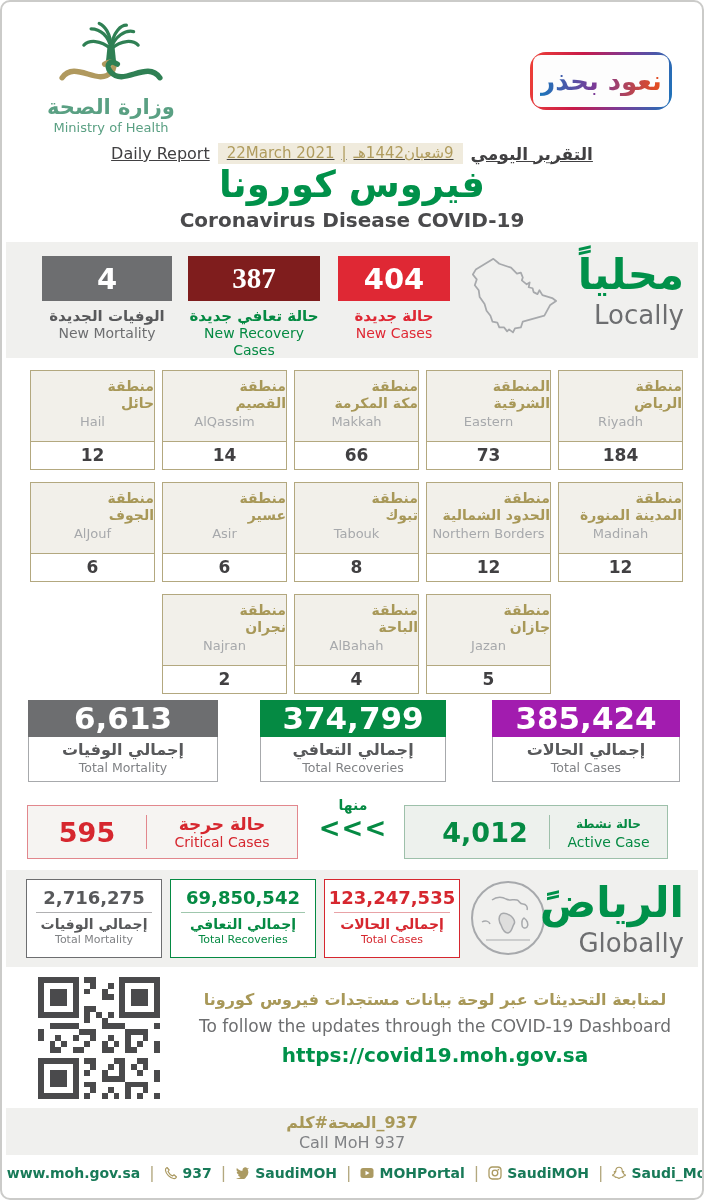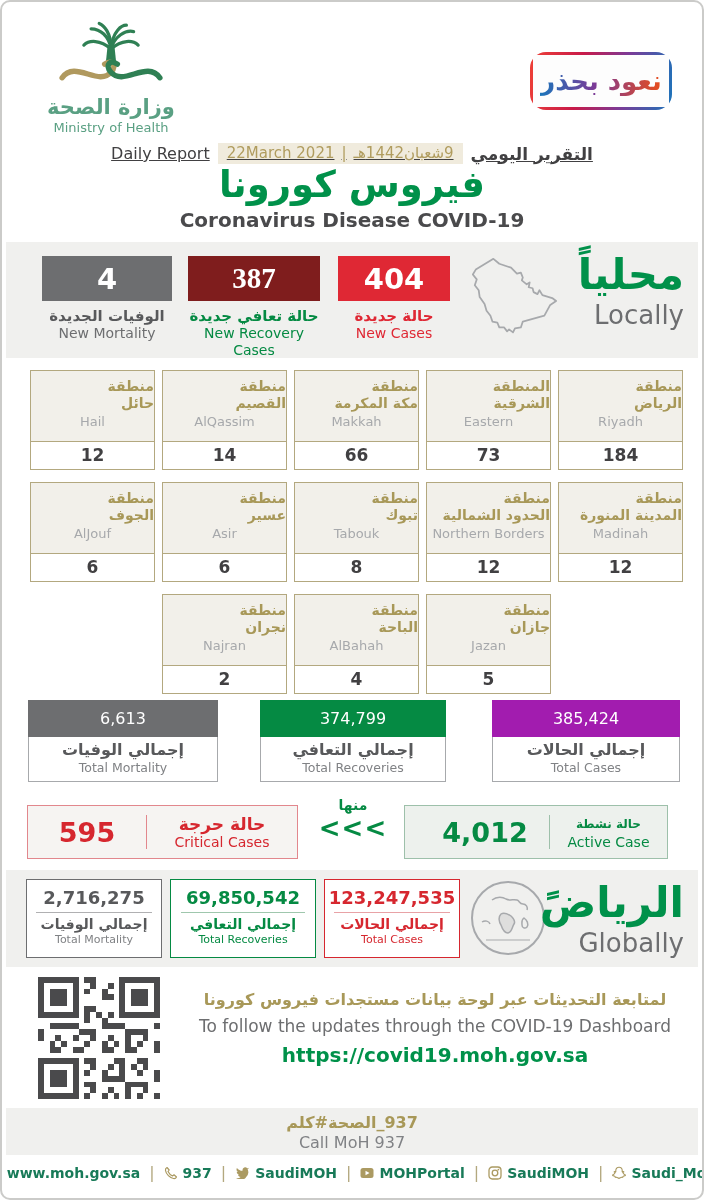--- a/index.html
+++ b/index.html
@@ -6,21 +6,21 @@
   body{width:704px;height:1200px;font-family:"DejaVu Sans",sans-serif;color:#414042;}
   #page{position:relative;width:704px;height:1200px;background:#fff;border:2px solid #cbcbc9;border-radius:10px;box-sizing:border-box;overflow:hidden;}
 
   
   .logo{position:absolute;left:34px;top:16px;width:150px;text-align:center;}
   .logo svg{display:block;margin:0 auto;}
   .ministry-ar{font-size:21px;font-weight:bold;color:#5aa083;line-height:26px;direction:rtl;}
   .ministry-en{font-size:13px;color:#5aa083;line-height:16px;}
 
   .badge{position:absolute;left:528px;top:50px;width:142px;height:58px;border-radius:16px;padding:3px;box-sizing:border-box;background:linear-gradient(100deg,#ef4136 0%,#c81a49 35%,#7c3a96 65%,#1b75bb 100%);}
-  .badge-inner{width:100%;height:100%;border-radius:0;background:#fdfdfd;display:flex;align-items:center;justify-content:center;}
+  .badge-inner{width:100%;height:100%;border-radius:8px;background:#fdfdfd;display:flex;align-items:center;justify-content:center;}
   .badge-text{font-weight:bold;font-size:26px;direction:rtl;color:#b03a6b;background:linear-gradient(90deg,#1b75bb 0%,#7c3a96 45%,#e94e1b 100%);-webkit-background-clip:text;background-clip:text;-webkit-text-fill-color:transparent;}
 
   .report-row{position:absolute;top:141px;left:0;right:0;display:flex;justify-content:center;align-items:center;gap:8px;text-decoration:underline;}
   .report-en{font-size:16px;color:#414042;}
   .date-chip{background:#f0ebdd;padding:1px 9px 2px;display:flex;align-items:center;gap:7px;font-size:15px;color:#b09c5e;}
   .date-hijri{direction:rtl;}
   .report-ar{font-size:17px;color:#414042;font-weight:bold;direction:rtl;}
 
   .title-ar{position:absolute;top:160px;left:0;right:0;text-align:center;font-size:37px;line-height:46px;font-weight:bold;color:#00914a;direction:rtl;}
   .title-en{position:absolute;top:206px;left:0;right:0;text-align:center;font-size:20px;font-weight:600;color:#4a4a4c;}
@@ -46,21 +46,21 @@
   .rtop{height:71px;background:#f2f0ea;border-bottom:1px solid #b3a87f;box-sizing:border-box;padding-top:7px;}
   .rar{font-size:14px;font-weight:bold;color:#a89858;line-height:17px;direction:rtl;text-align:right;}
   .ren{font-size:13px;color:#a7a9ac;line-height:16px;margin-top:2px;white-space:nowrap;}
   .rval{height:27px;line-height:27px;font-size:17px;font-weight:bold;color:#414042;}
   .c2{grid-column:2;} .c3{grid-column:3;} .c4{grid-column:4;}
 
   
   .totals{position:absolute;top:698px;left:0;right:0;height:92px;}
   .tcard{position:absolute;text-align:center;top:0;}
   .t1{left:26px;width:190px;} .t2{left:258px;width:186px;} .t3{left:490px;width:188px;}
-  .thead{height:37px;line-height:37px;color:#fff;font-size:16px;font-weight:normal;}
+  .thead{height:37px;line-height:37px;color:#fff;font-size:31px;font-weight:bold;}
   .t1 .thead{background:#6d6e70;} .t2 .thead{background:#058a43;} .t3 .thead{background:#a21caf;}
   .tbody{border:1px solid #a7a9ac;border-top:none;background:#fff;padding:3px 0 5px;}
   .tar{font-size:16px;font-weight:bold;color:#58595b;direction:rtl;line-height:20px;}
   .ten{font-size:12.5px;color:#808285;line-height:16px;}
 
   
   .active-row{position:absolute;top:795px;left:0;right:0;height:72px;}
   .crit-box{position:absolute;left:25px;top:8px;width:271px;height:54px;background:#f6f4f2;border:1px solid #e2878d;box-sizing:border-box;display:flex;align-items:center;}
   .crit-num{flex:0 0 118px;text-align:center;font-size:27px;font-weight:bold;color:#d6272f;}
   .vdiv-r{width:1px;height:34px;background:#e2878d;}

